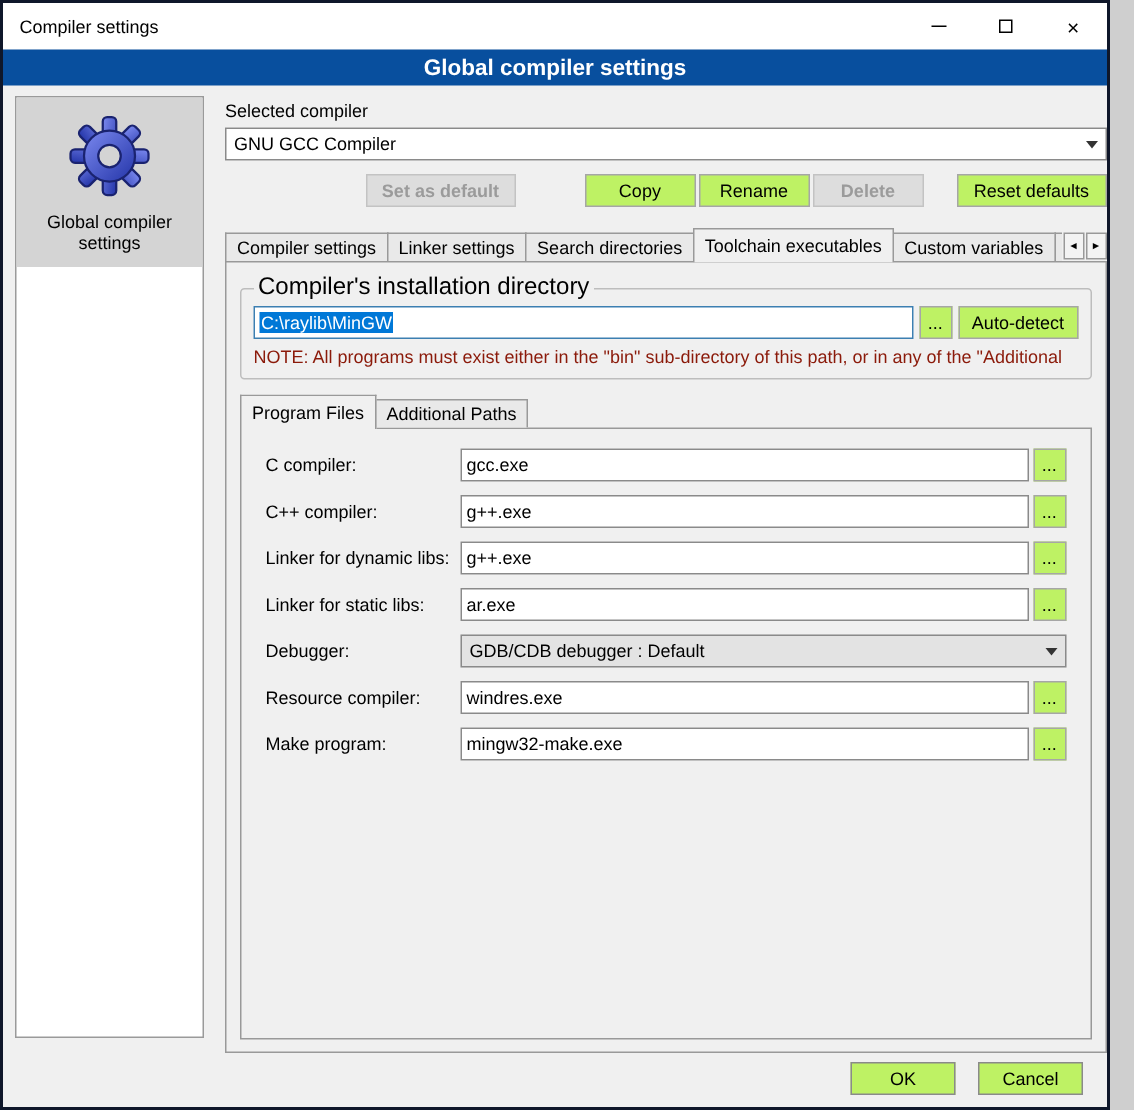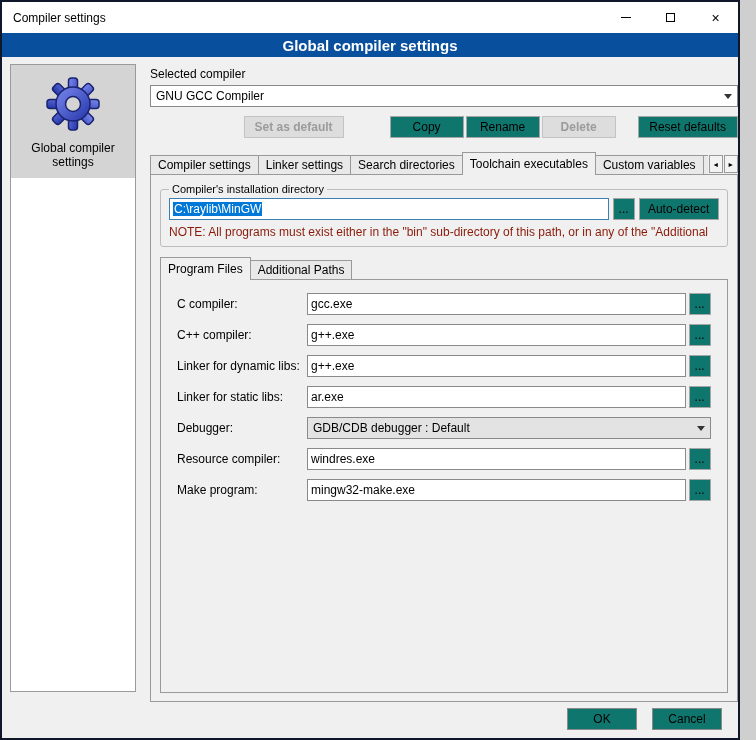--- a/index.html
+++ b/index.html
@@ -22,39 +22,39 @@
   .side-item.selected{background:#d4d4d4;}
   
   .main{flex:1;position:relative;font-size:12px;}
   .field-label{margin:3px 0 4px;line-height:14px;}
   
   .combo{position:relative;height:22px;box-sizing:border-box;background:#fff;border:1px solid #8a8a8a;display:flex;align-items:center;padding:0 20px 0 5px;white-space:nowrap;overflow:hidden;}
   .combo .caret-zone{position:absolute;right:0;top:0;bottom:0;width:18px;display:flex;align-items:center;justify-content:center;}
   .combo .caret{width:0;height:0;border:4px solid transparent;border-top:5px solid #333;margin-top:5px;}
   .combo.gray{background:#e3e3e3;}
   
-  .btn{height:22px;box-sizing:border-box;background:#0f766e;border:1px solid #a6a6a6;font-size:12px;display:flex;align-items:center;justify-content:center;padding:0 6px;white-space:nowrap;cursor:default;}
+  .btn{height:22px;box-sizing:border-box;background:#bef264;border:1px solid #a6a6a6;font-size:12px;display:flex;align-items:center;justify-content:center;padding:0 6px;white-space:nowrap;cursor:default;}
   .btn.disabled{background:#dddddd;color:#9b9b9b;border-color:#c3c3c3;font-weight:bold;}
   .btnrow{display:flex;justify-content:flex-end;margin-top:9px;}
   .w100{width:100px;flex:0 0 100px;}
   .w74{width:74px;flex:0 0 74px;}
   .gap46{margin-left:46px;}
   .gap2{margin-left:2px;}
   .gap22{margin-left:22px;}
   
   .tabstrip{position:relative;height:23px;margin-top:14px;margin-bottom:-1px;z-index:2;}
   .tabs-scroll{height:23px;display:flex;align-items:flex-end;overflow:hidden;width:calc(100% - 30px);}
   .tab{flex-shrink:0;height:19px;margin-bottom:1px;box-sizing:border-box;display:flex;align-items:center;padding:0 7px;background:#e9e9e9;border:1px solid #999;border-bottom:none;margin-right:-1px;white-space:nowrap;}
   .tab.active{height:23px;margin-bottom:0;background:#f0f0f0;position:relative;z-index:5;}
   .tab-arrows{position:absolute;right:0;bottom:2px;display:flex;gap:1px;background:#f0f0f0;padding-left:1px;}
   .tab-arrow{width:14px;height:18px;box-sizing:border-box;border:1px solid #999;background:#f3f3f3;display:flex;align-items:center;justify-content:center;font-size:7px;}
   .tabpage{position:relative;z-index:1;border:1px solid #999;background:#f0f0f0;height:528px;box-sizing:border-box;padding:8px 9px;display:flex;flex-direction:column;}
   
   fieldset.install{border:1px solid #bdbdbd;border-radius:3px;margin:0;padding:3px 8px 7px;}
-  fieldset.install legend{font-size:11px;padding:0 3px;}
+  fieldset.install legend{font-size:16px;padding:0 3px;}
   .dir-row{display:flex;gap:4px;align-items:center;}
   .textbox{background:#fff;border:1px solid #8a8a8a;height:22px;box-sizing:border-box;display:flex;align-items:center;padding:0 3px;overflow:hidden;white-space:nowrap;flex:1;}
   .textbox.focused{border-color:#3c7fb1;}
   .sel{background:#0078d7;color:#fff;padding:0 1px;}
   .mini-btn{width:22px;flex:0 0 22px;padding:0;}
   .autodetect{flex:0 0 80px;}
   .note{margin-top:5px;white-space:nowrap;overflow:hidden;line-height:14px;}
   
   .subtabs-wrap{margin-top:10px;}
   .subpanel{border:1px solid #999;flex:1;background:#f0f0f0;box-sizing:border-box;padding:13px 16px 0 16px;}

